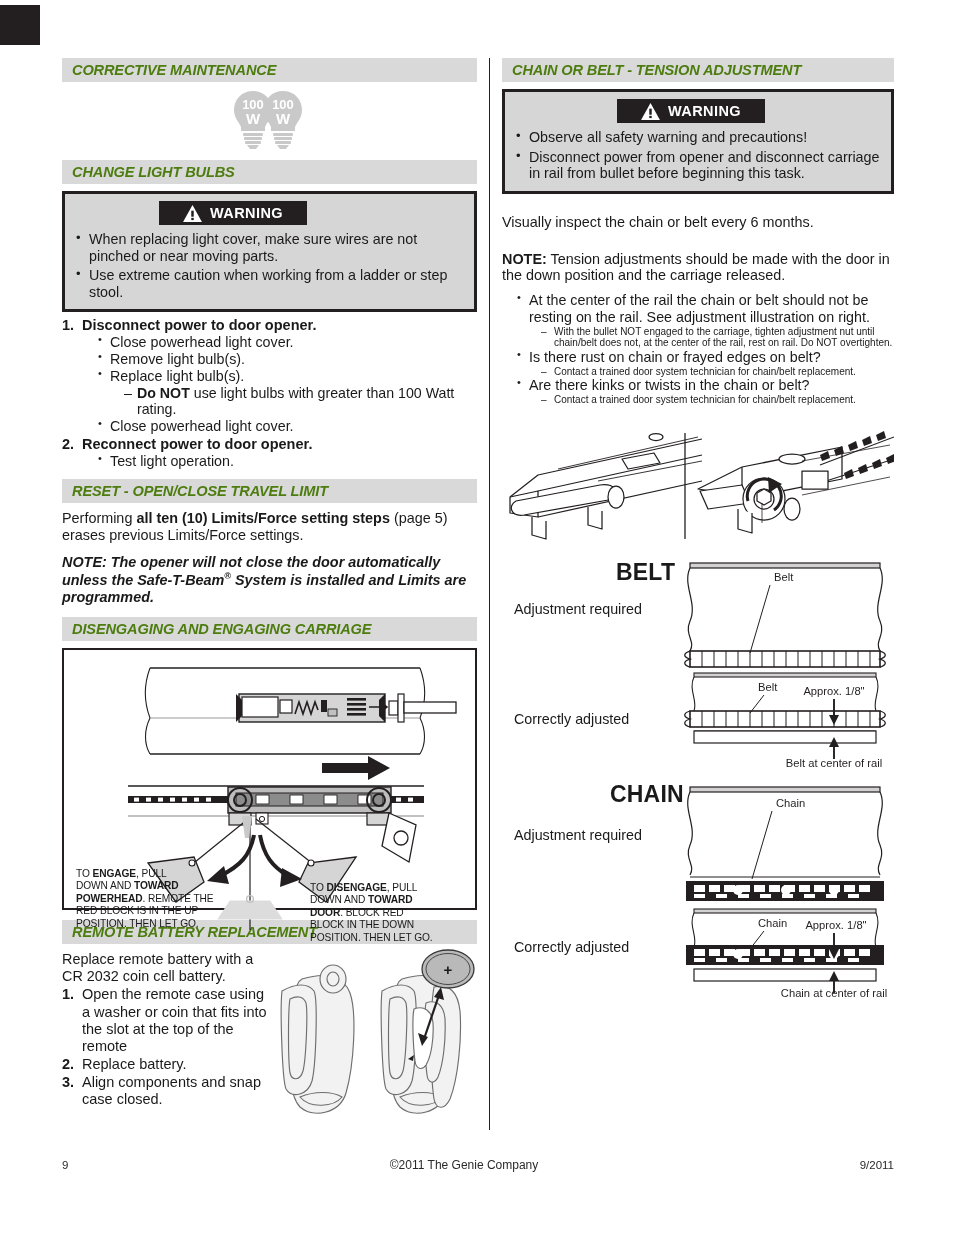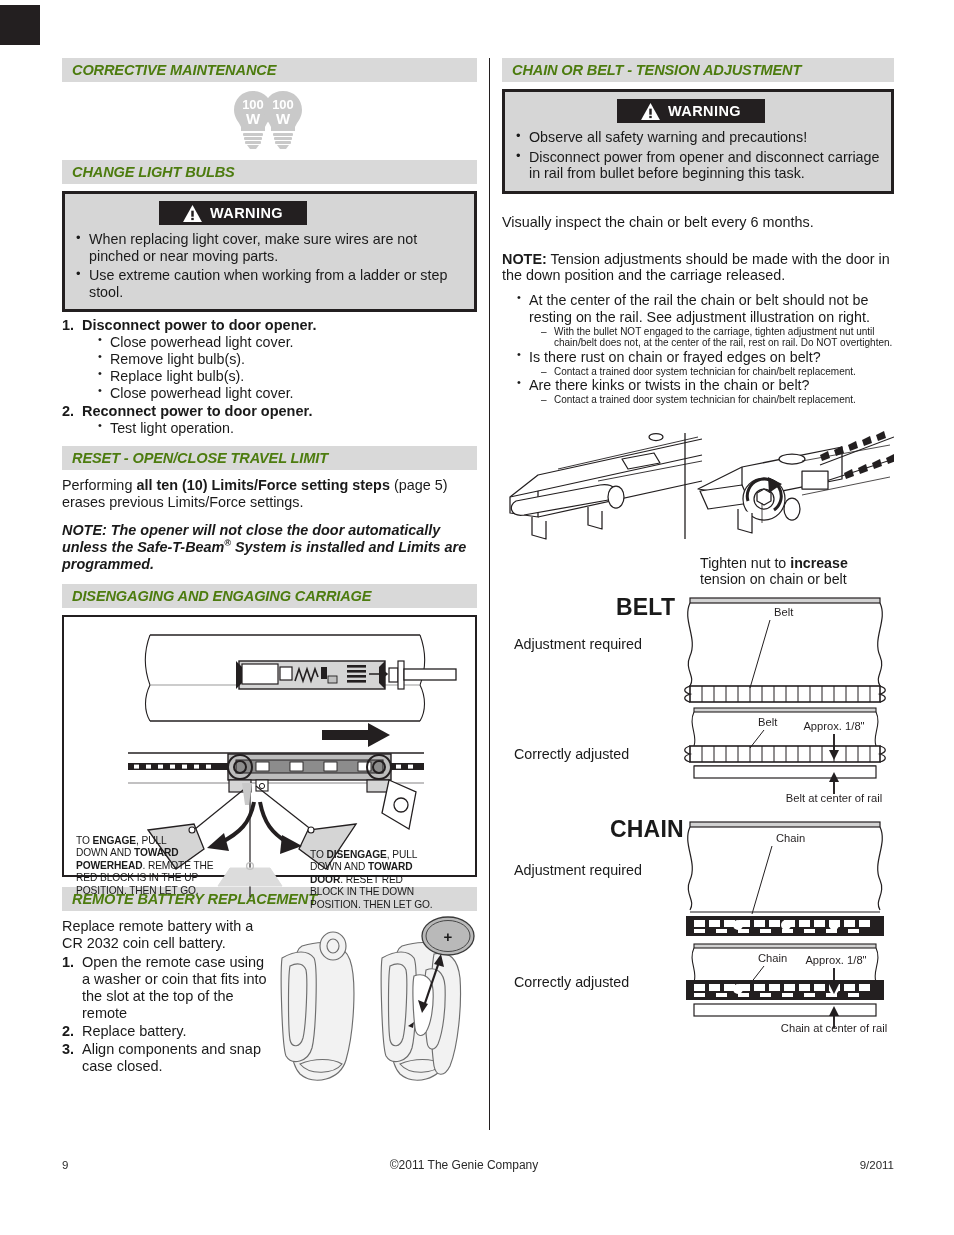--- a/index.html
+++ b/index.html
@@ -173,20 +173,23 @@
 
     <ol class="steps">
       <li>
         <span class="num">1.</span>
         <span>Disconnect power to door opener.</span>
         <ul class="sub">
           <li>Close powerhead light cover.</li>
           <li>Remove light bulb(s).</li>
           <li>
             <span>Replace light bulb(s).</span>
+            <ul class="dash">
+              <li><b>Do NOT</b><span> use light bulbs with greater than 100 Watt rating.</span></li>
+            </ul>
           </li>
           <li>Close powerhead light cover.</li>
         </ul>
       </li>
       <li>
         <span class="num">2.</span>
         <span>Reconnect power to door opener.</span>
         <ul class="sub">
           <li>Test light operation.</li>
         </ul>
@@ -312,21 +315,21 @@
         <span>TO </span><b>ENGAGE</b><span>, PULL</span><br>
         <span>DOWN AND </span><b>TOWARD</b><br>
         <b>POWERHEAD</b><span>. REMOTE THE</span><br>
         <span>RED BLOCK IS IN THE UP</span><br>
         <span>POSITION. THEN LET GO.</span>
       </div>
 
       <div style="position:absolute; left:246px; top:232px; width:160px;" class="cap-small">
         <span>TO </span><b>DISENGAGE</b><span>, PULL</span><br>
         <span>DOWN AND </span><b>TOWARD</b><br>
-        <b>DOOR</b><span>. RESET RED</span><br>
+        <b>DOOR</b><span>. BLOCK RED</span><br>
         <span>BLOCK IN THE DOWN</span><br>
         <span>POSITION. THEN LET GO.</span>
       </div>
     </div>
 
     <div class="sec-head" style="margin-top:10px;">REMOTE BATTERY REPLACEMENT</div>
 
     <div style="position:relative; height:180px;">
       <div style="width:205px;">
         <div class="body-txt nm">Replace remote battery with a CR 2032 coin cell battery.</div>
@@ -480,24 +483,20 @@
           <path d="M356 51 l8 -4 l2 7 l-8 3 z"></path>
           <path d="M370 46 l8 -4 l2 7 l-8 3 z"></path>
           <path d="M384 41 l8 -4 l2 7 l-8 3 z"></path>
         </g>
 
         <path d="M246 84 A17 17 0 1 1 272 93" fill="none" stroke="#231f20" stroke-width="3"></path>
         <path d="M266 60 l14 7 l-13 9 z" fill="#231f20"></path>
       </svg>
     </div>
 
-    <div class="tighten-cap">
-      <span>Tighten nut to </span><b>increase</b><br>
-      <span>tension on chain or belt</span>
-    </div>
 
     <div style="position:relative; height:212px; margin-top:6px;">
       <div class="bigword" style="position:absolute; left:114px; top:0;">BELT</div>
       <div class="rowlabel" style="position:absolute; left:12px; top:42px;">Adjustment required</div>
       <div class="rowlabel" style="position:absolute; left:12px; top:152px;">Correctly adjusted</div>
 
       <svg style="position:absolute; left:174px; top:-4px;" width="218" height="212" viewBox="0 0 218 212" aria-hidden="true">
 
         <g stroke="#231f20" fill="none">
           <rect x="14" y="8" width="190" height="5" fill="#d2d2d2" stroke-width="1.2"></rect>

